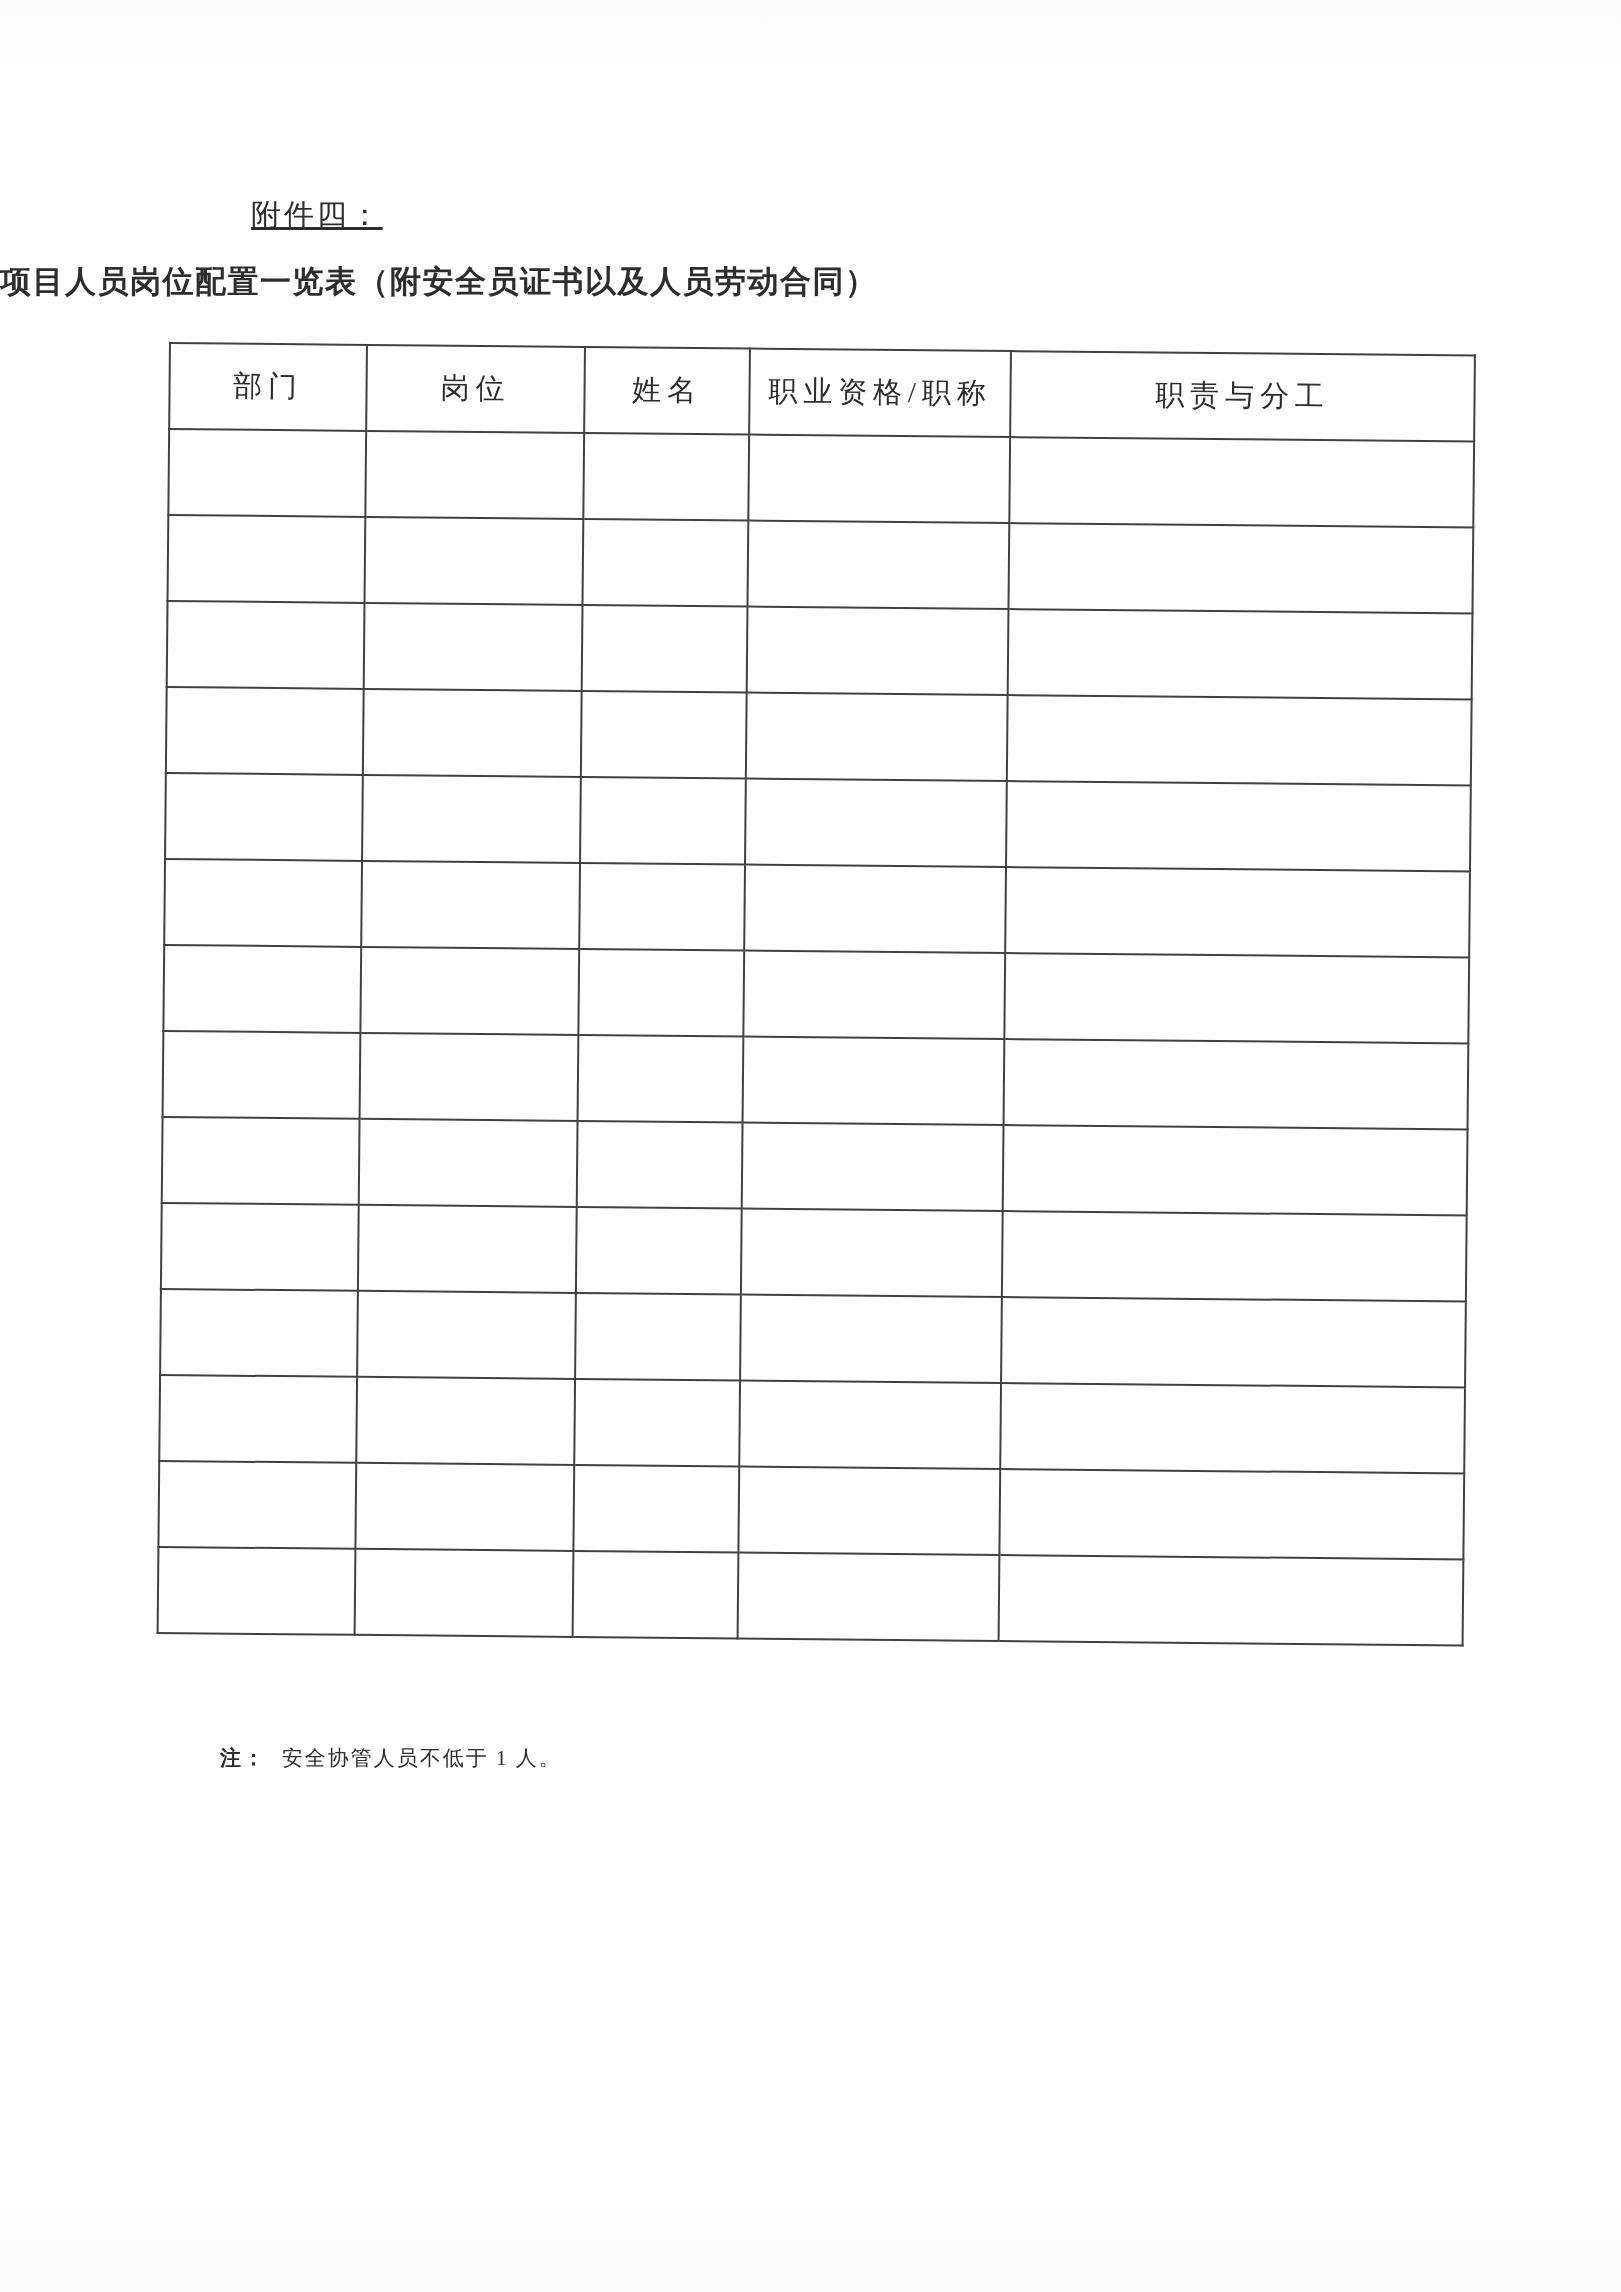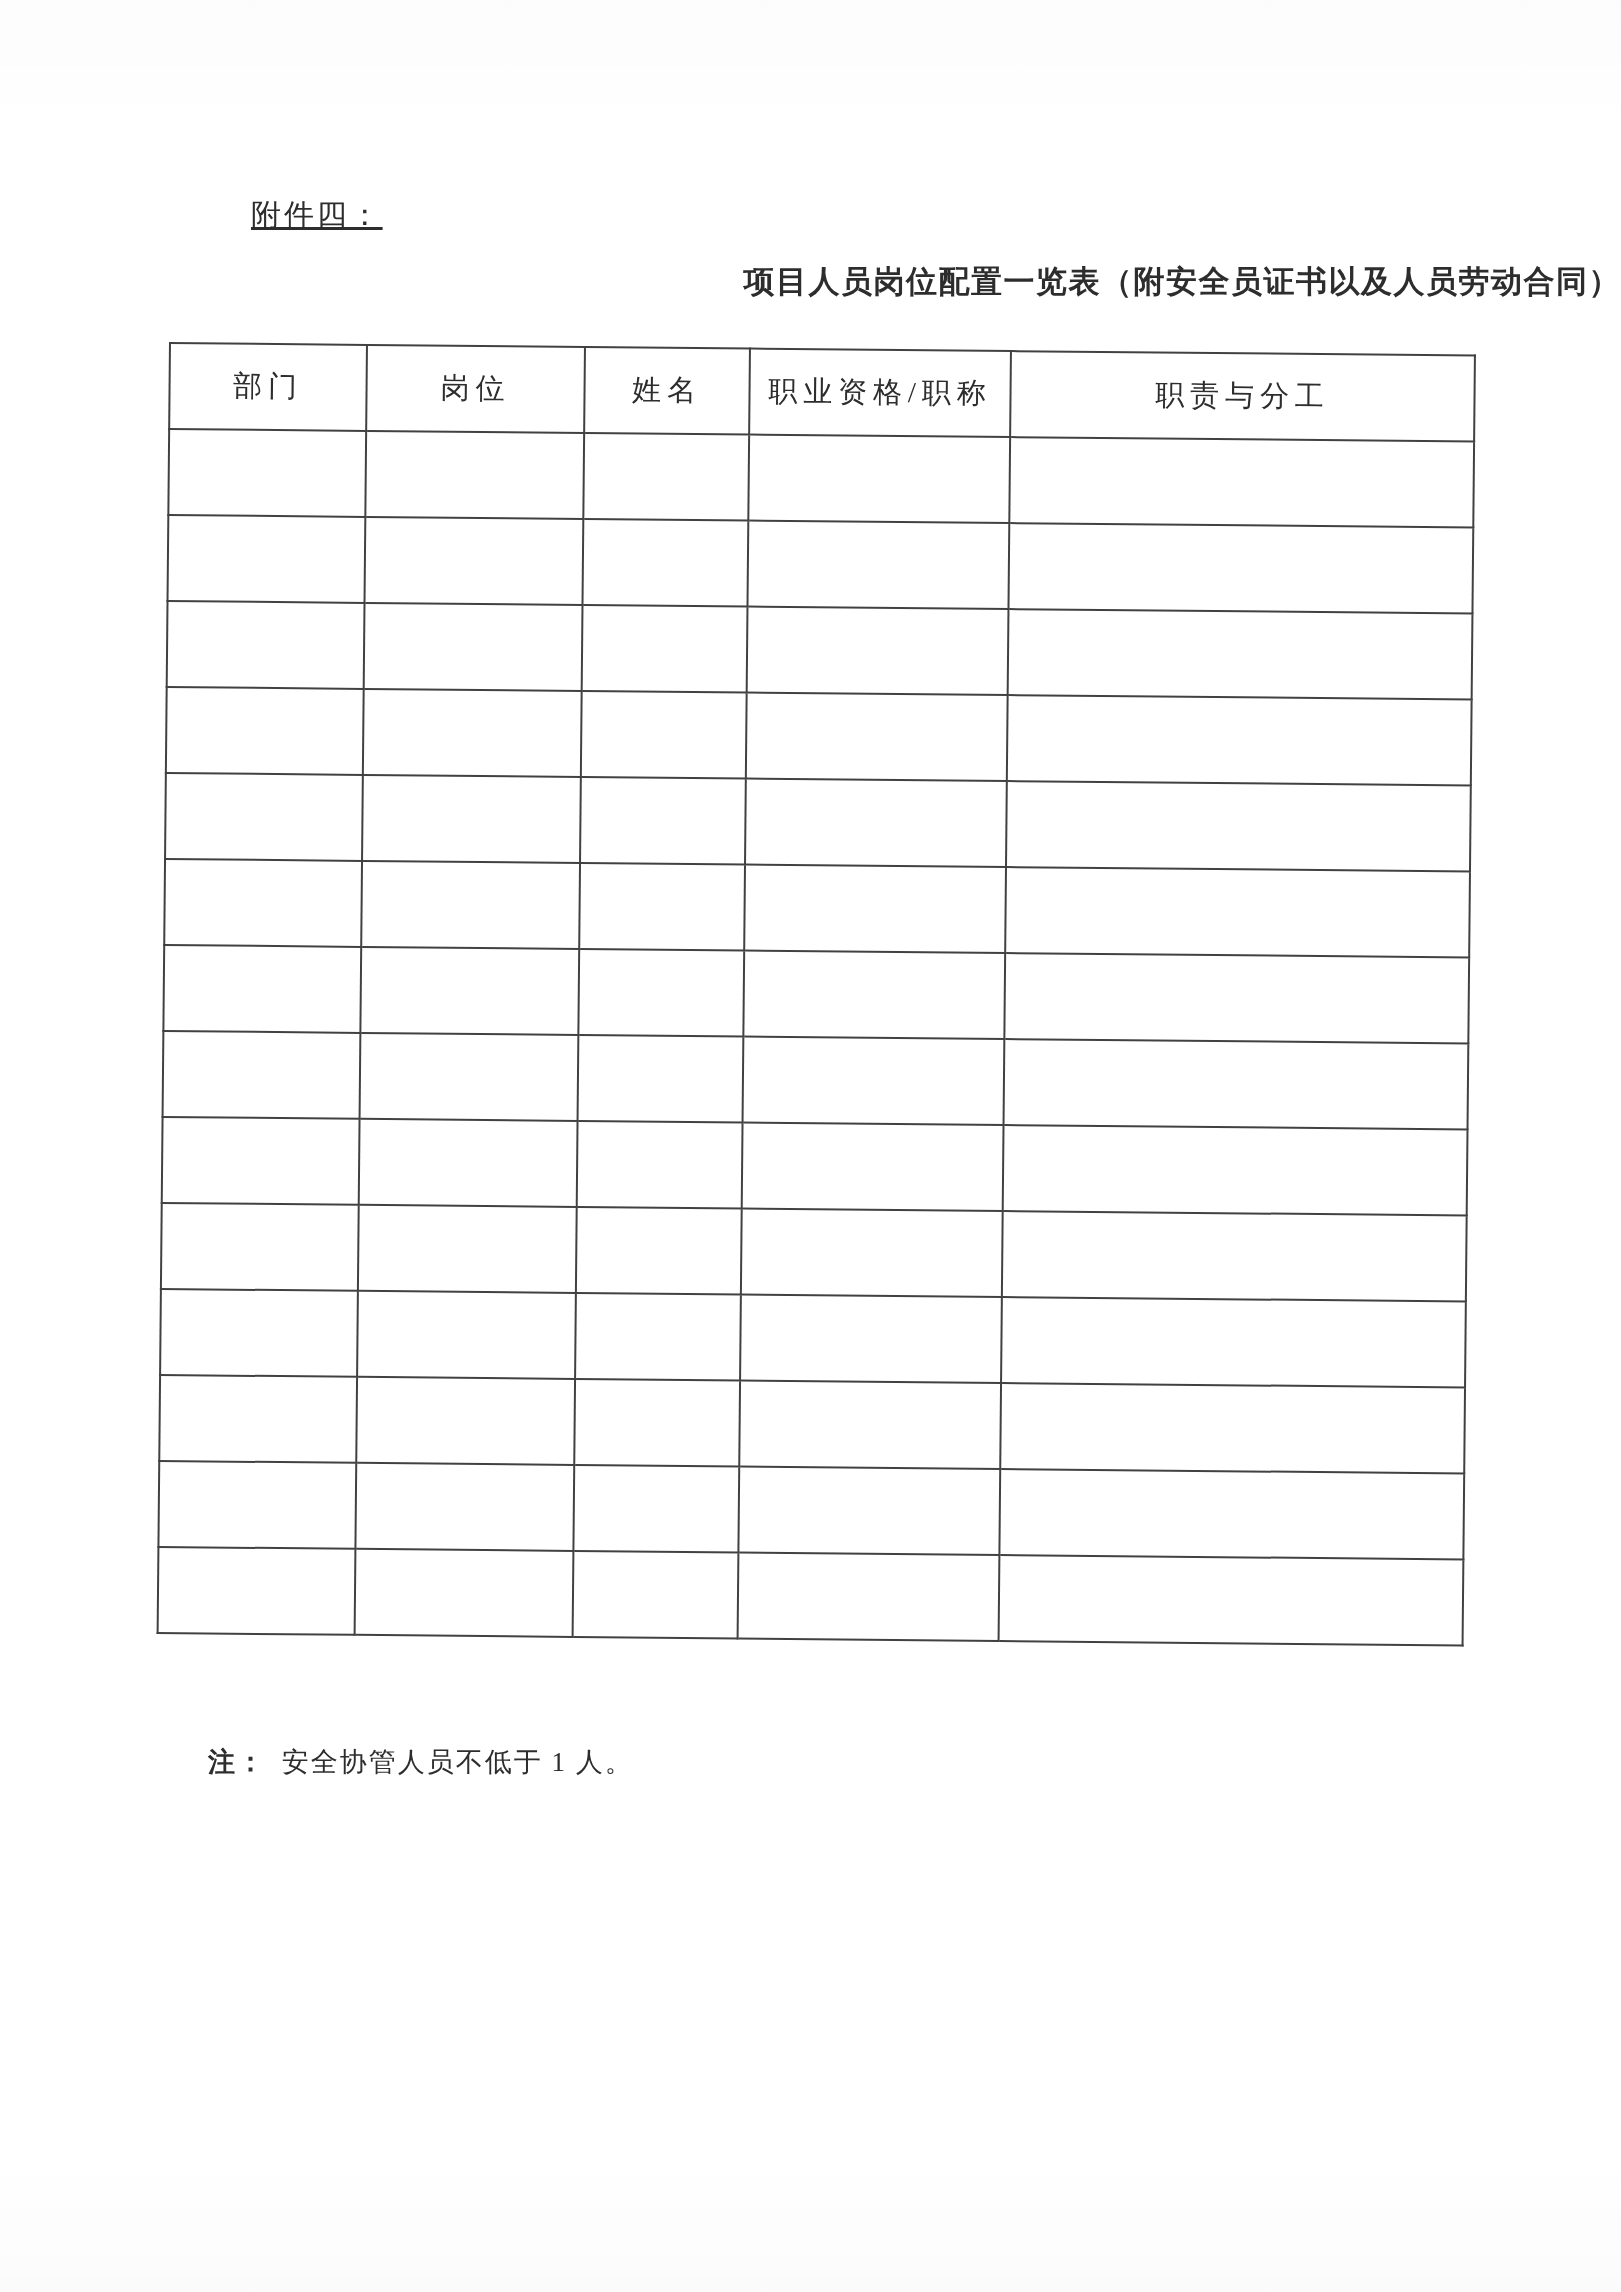--- a/index.html
+++ b/index.html
@@ -25,21 +25,21 @@
     position:absolute;
     left:251px;top:195px;
     font-size:30px;
     letter-spacing:2.9px;
     white-space:nowrap;
     text-decoration:underline;
   }
   .doc-title{
     position:absolute;
     left:0;top:261px;width:100%;
-    text-align:right;
+    text-align:left;
     font-size:31px;
     font-weight:bold;
     letter-spacing:1.5px;
     white-space:nowrap;
   }
   .table-wrap{
     position:absolute;
     left:169px;top:342px;
     transform:rotate(0.55deg);
     transform-origin:0 0;
@@ -58,22 +58,22 @@
     font-weight:normal;
     font-size:29px;
     letter-spacing:5.9px;
     color:var(--ink);
   }
   table.sheet th{
     background:transparent;
   }
   .note{
     position:absolute;
-    left:208px;top:1744px;
-    font-size:27px;
+    left:220px;top:1744px;
+    font-size:21px;
     letter-spacing:2px;
     white-space:nowrap;
   }
   .note .note-prefix{
     font-weight:bold;
     margin-right:15.7px;
   }
 </style>
 </head>
 <body>

